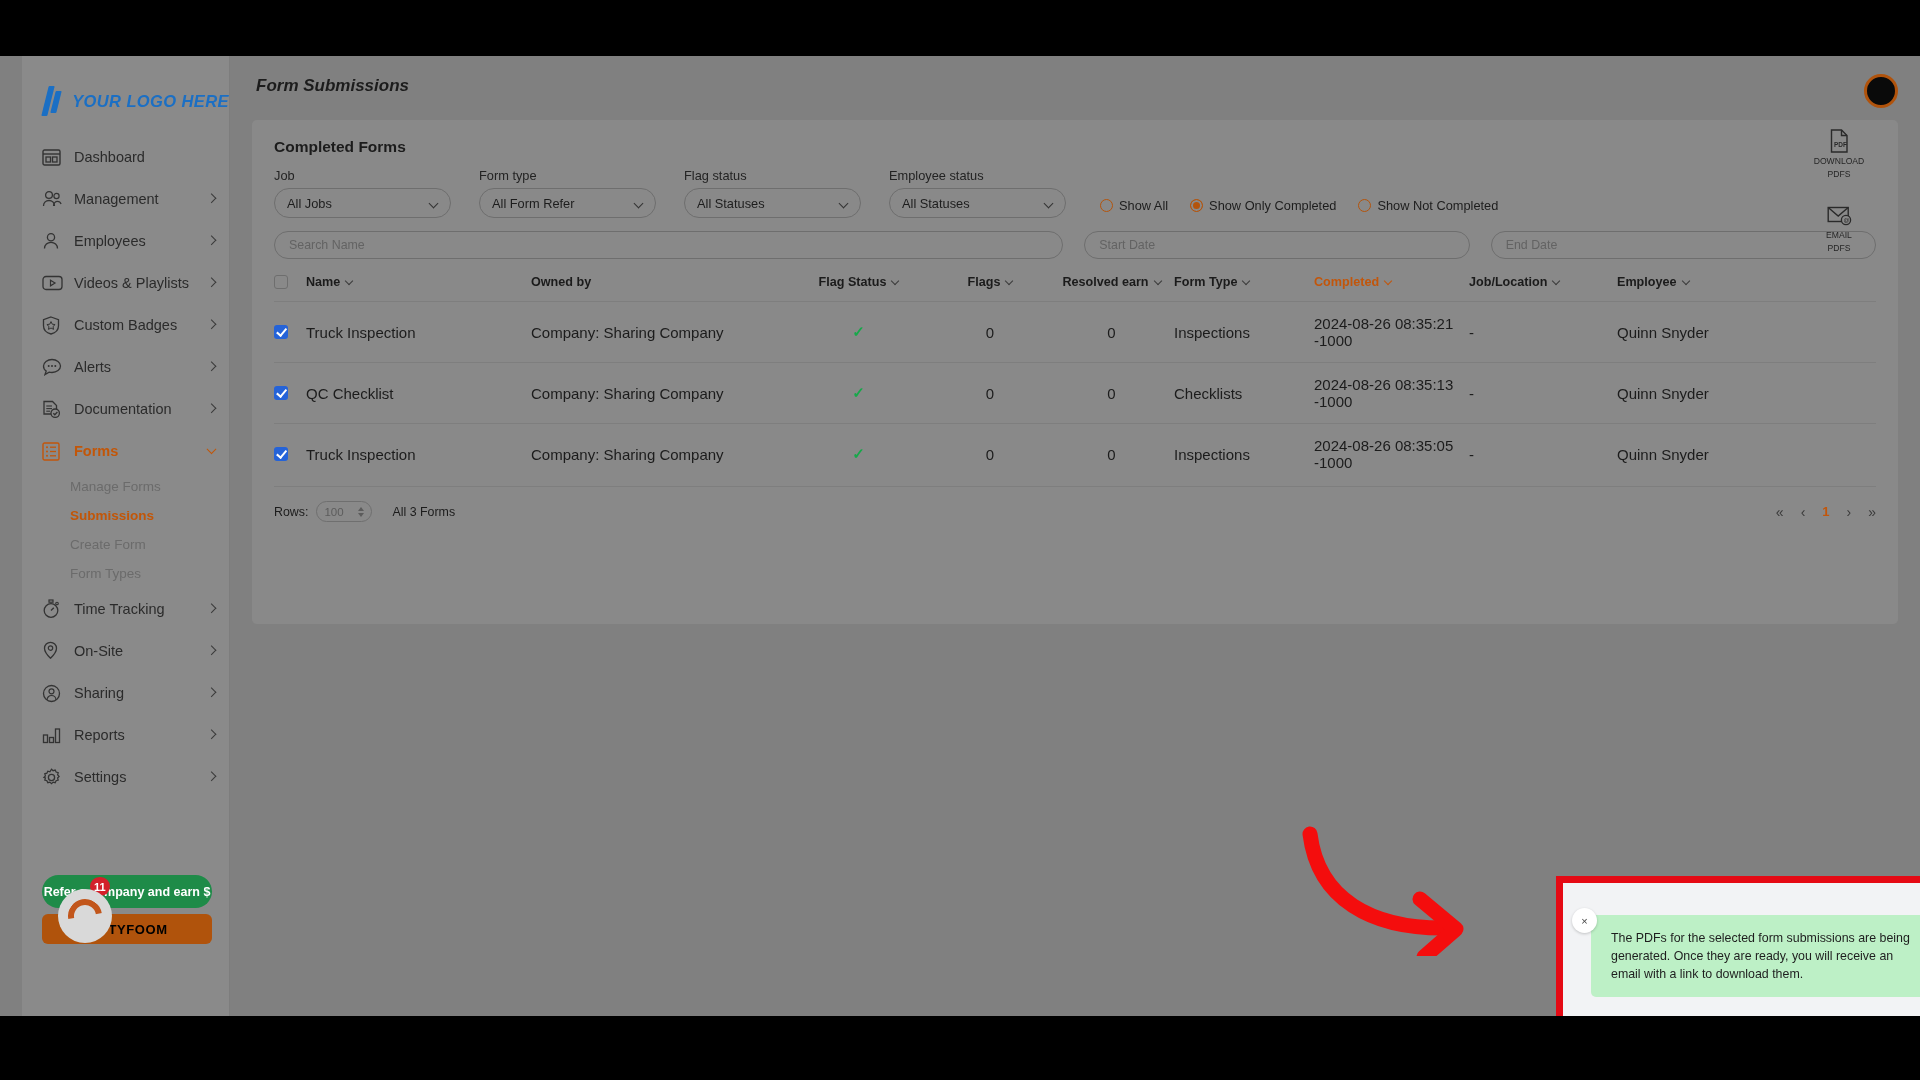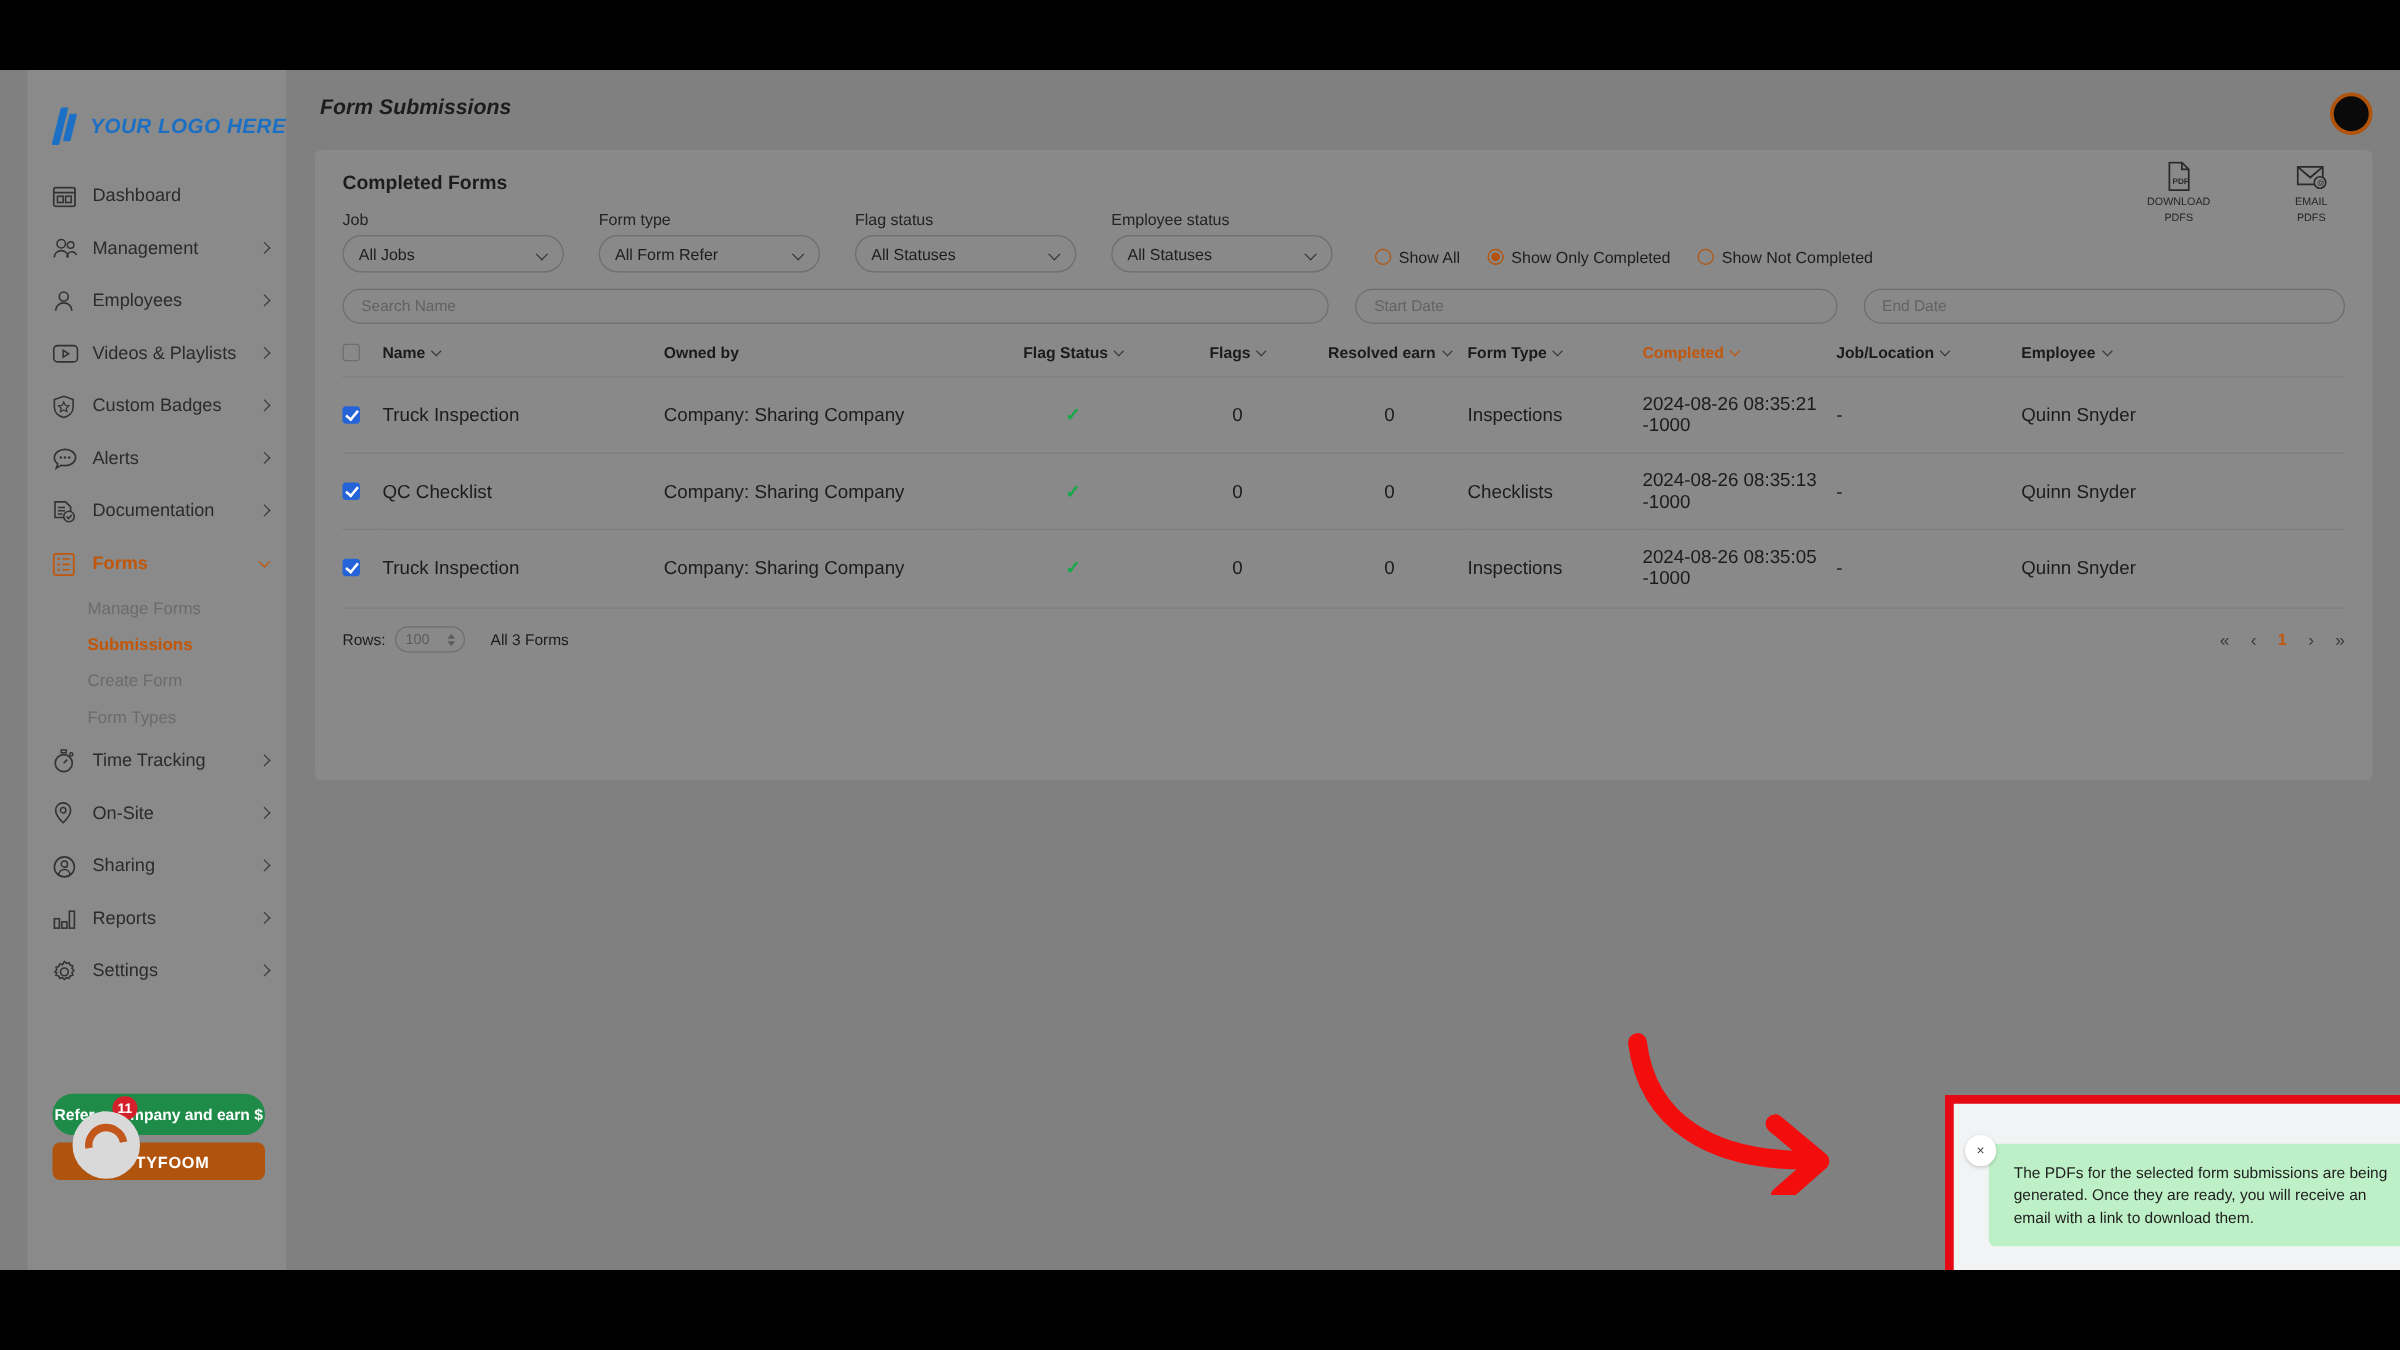--- a/index.html
+++ b/index.html
@@ -69,21 +69,21 @@
   .promo-badge {
     position: absolute; left: 48px; top: 2px;
     min-width: 19px; height: 19px; border-radius: 10px;
     background: #d3202a; color: #fff; font-size: 11px; font-weight: bold;
     display: flex; align-items: center; justify-content: center; padding: 0 4px;
     z-index: 4;
   }
   .promo-orange {
     margin-top: 6px; height: 30px; border-radius: 6px; background: #b0530c;
     display: flex; align-items: center; justify-content: center; gap: 7px;
-    color: #ffffff; font-size: 13px; font-weight: bold; letter-spacing: .6px;
+    color: #000000; font-size: 13px; font-weight: bold; letter-spacing: .6px;
   }
   .spiral {
     position: absolute; left: 16px; top: 14px; width: 54px; height: 54px;
     border-radius: 50%; background: #d9d9d9; z-index: 5;
     display: flex; align-items: center; justify-content: center;
   }
   .spiral-in {
     width: 34px; height: 34px; border-radius: 50%;
     border: 6px solid #c2561b; border-right-color: transparent;
     border-bottom-color: transparent; transform: rotate(35deg);
@@ -101,21 +101,21 @@
     width: 34px; height: 34px; border-radius: 50%;
     background: #0a0a0a; border: 3px solid #b0530c;
   }
   .card {
     position: absolute; left: 22px; top: 64px; right: 22px;
     background: #898989; border-radius: 5px; padding: 18px 22px 0 22px;
     height: 504px;
   }
   .card-title { font-size: 15.5px; font-weight: bold; color: #1c1c1c; }
   
-  .pdf-actions { position: absolute; right: 18px; top: 8px; display: flex; gap: 44px; }
+  .pdf-actions { position: absolute; right: 28px; top: 8px; display: flex; gap: 22px; flex-direction: column; }
   .pdf-act { width: 62px; text-align: center; cursor: pointer; }
   .pdf-act .glyph { height: 26px; display: flex; align-items: center; justify-content: center; }
   .pdf-act .cap { font-size: 8.6px; color: #262626; line-height: 11px; margin-top: 2px; }
   
   .filters { display: flex; align-items: flex-end; margin-top: 12px; }
   .field { margin-right: 28px; }
   .field-label { font-size: 12.8px; color: #232323; margin-bottom: 5px; }
   .select {
     width: 177px; height: 30px; border: 1px solid #6e6e6e; border-radius: 16px;
     background: transparent; display: flex; align-items: center;

